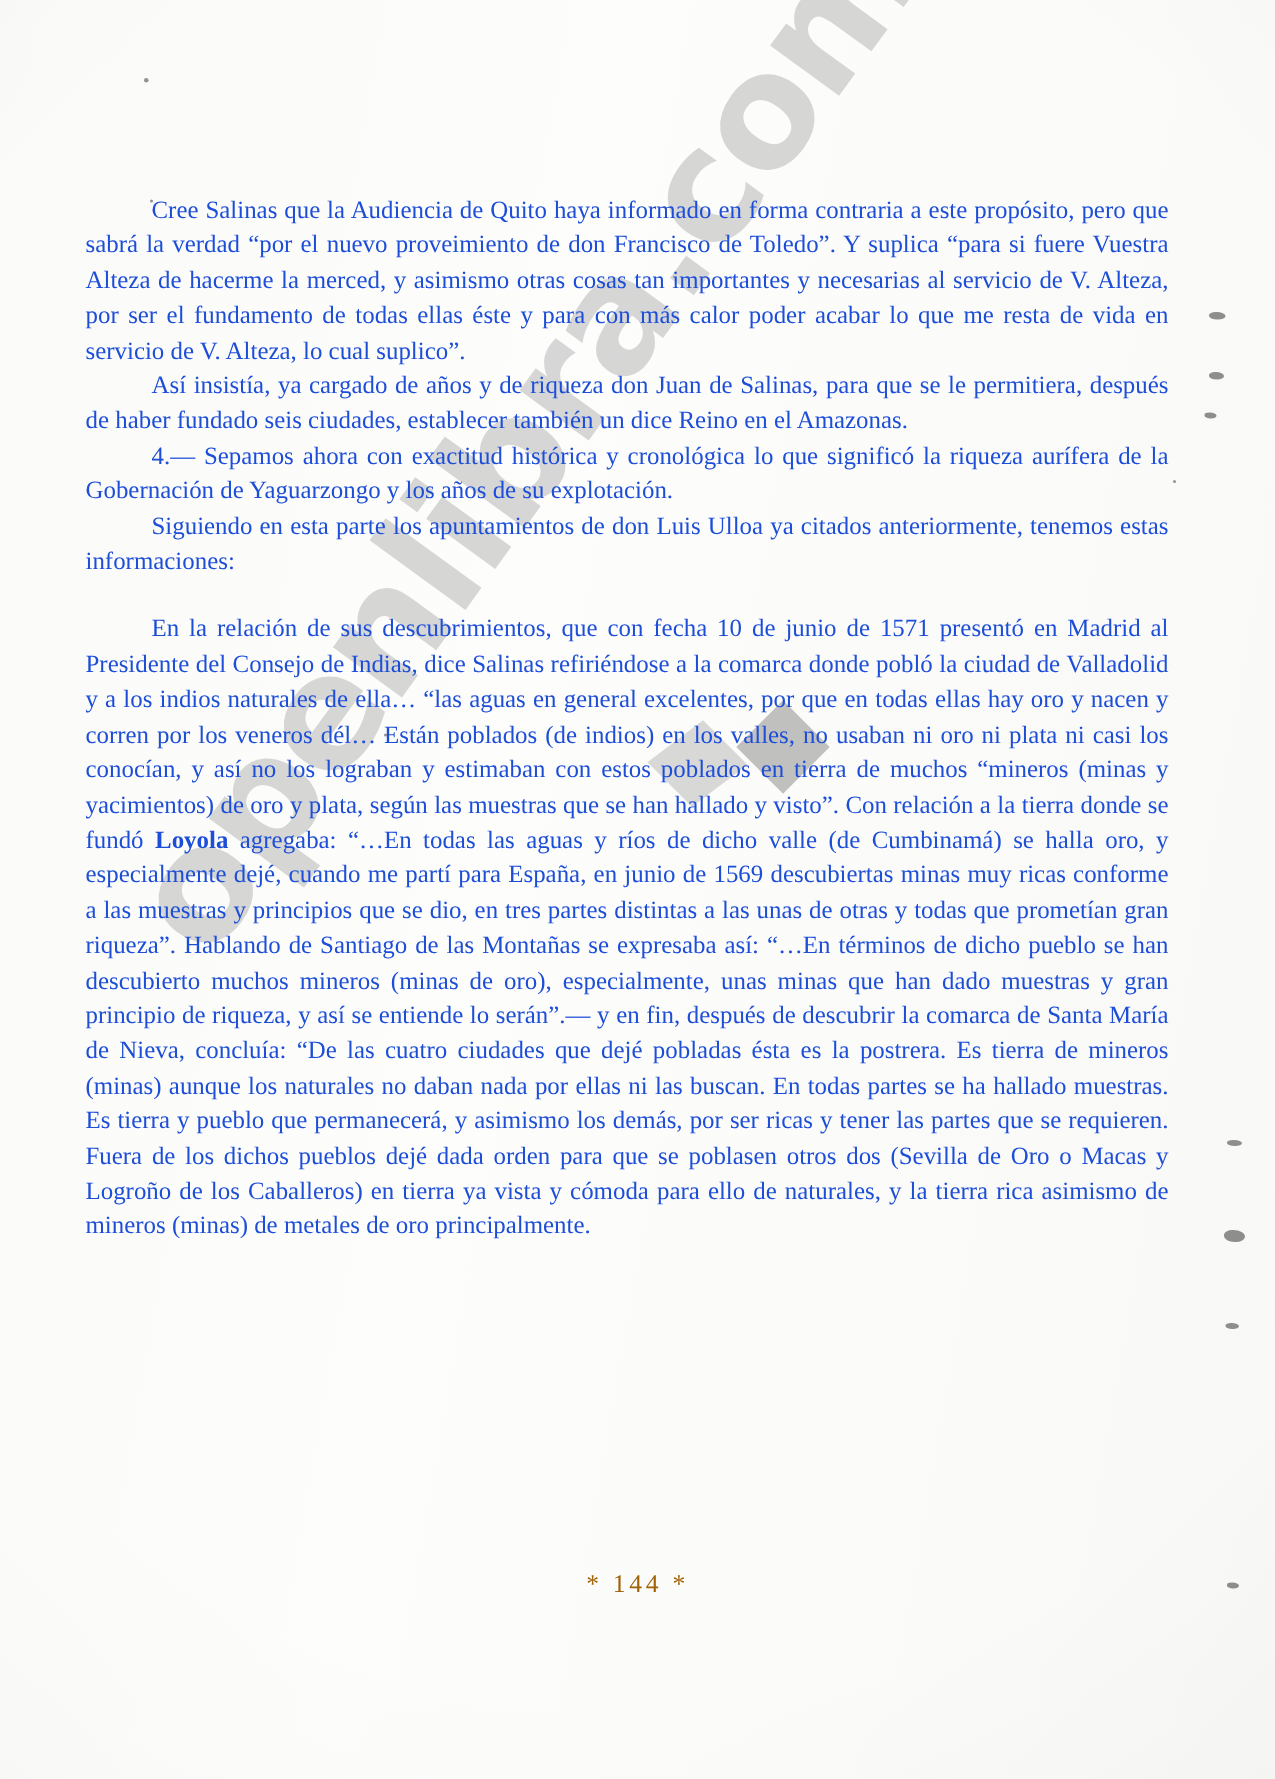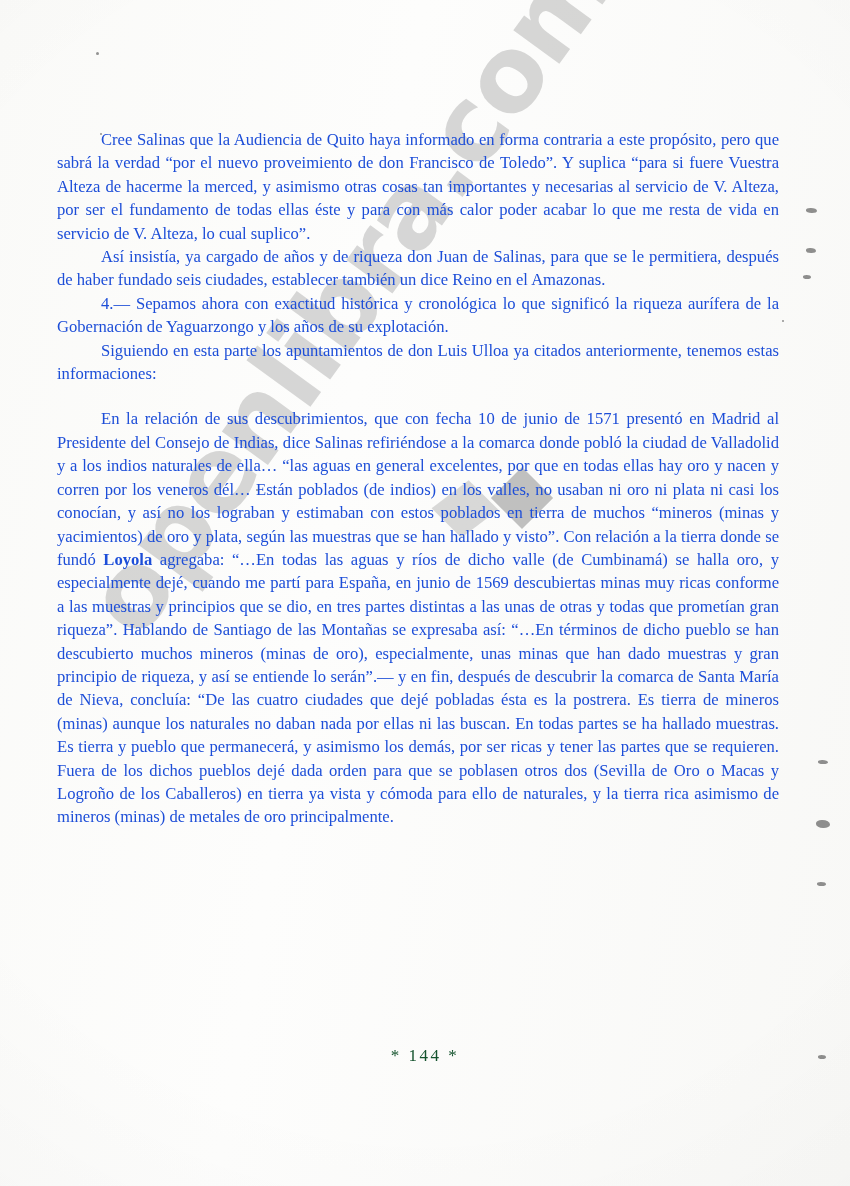--- a/index.html
+++ b/index.html
@@ -102,21 +102,21 @@
   
   .folio {
     position: absolute;
     left: 0;
     top: 1046px;
     width: 850px;
     text-align: center;
     z-index: 3;
     font-size: 17px;
     letter-spacing: 2.5px;
-    color: #14532d;
+    color: #a16207;
   }
 
   
   .speck {
     position: absolute;
     z-index: 4;
     background: rgba(60,60,60,0.55);
     border-radius: 50%;
     pointer-events: none;
   }

